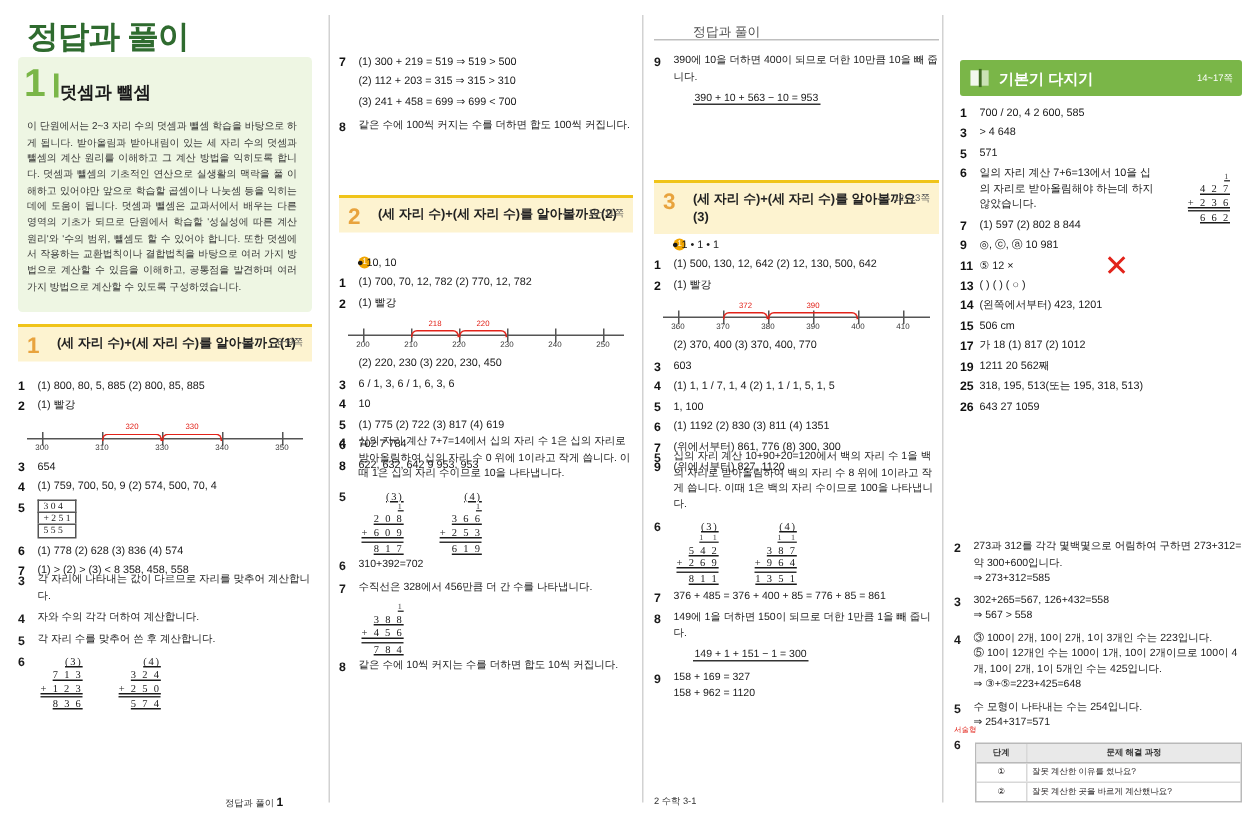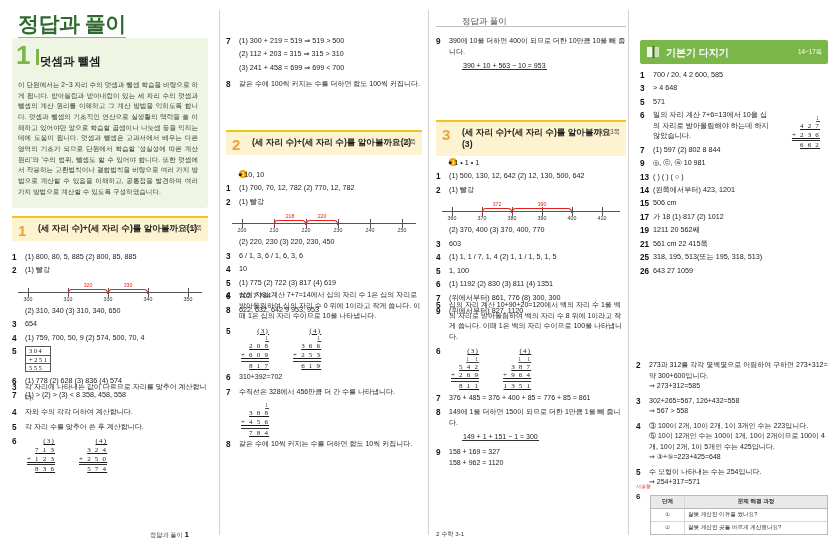--- a/index.html
+++ b/index.html
@@ -162,21 +162,20 @@
       <div class="lab" style="left:16px">300</div>
       <div class="lab" style="left:56px">310</div>
       <div class="lab" style="left:96px">330</div>
       <div class="lab" style="left:136px">340</div>
       <div class="lab" style="left:176px">350</div>
       <div class="arcline" style="left:56px; width:40px;"></div>
       <div class="arcline" style="left:96px; width:40px;"></div>
       <div class="arc" style="left:76px">320</div>
       <div class="arc" style="left:116px">330</div>
     </div>
-    <div class="item"><span class="n"></span><span>(2) 310, 340  (3) 310, 340, 650</span></div>
     <div class="item"><span class="n">3</span><span>654</span></div>
     <div class="item"><span class="n">4</span><span>(1) 759, 700, 50, 9   (2) 574, 500, 70, 4</span></div>
     <div class="item"><span class="n">5</span>
       <span class="stack"><div>3 0 4</div><div>+ 2 5 1</div><div>5 5 5</div></span>
     </div>
     <div class="item"><span class="n">6</span><span>(1) 778  (2) 628  (3) 836  (4) 574</span></div>
     <div class="item"><span class="n">7</span><span>(1) &gt;  (2) &gt;  (3) &lt;     8  358, 458, 558</span></div>
   </div>
 
   <div class="alist" style="left:12px; top:382px;">
@@ -395,26 +394,28 @@
     <div style="position:absolute; right:2px; top:44px;">
       <div class="vadd">
         <div class="r carry">1</div>
         <div class="r">4 2 7</div>
         <div class="r ul">+ 2 3 6</div>
         <div class="r">6 6 2</div>
       </div>
     </div>
     <div class="item"><span class="n">7</span><span>(1) 597  (2) 802      8  844</span></div>
     <div class="item"><span class="n">9</span><span>◎, ⓒ, ⓐ              10  981</span></div>
+    <div class="item"><span class="n">11</span><span>⑤                     12  ×</span>
+      <span class="xmark" style="left:96px; top:-4px">✕</span>
+    </div>
     <div class="item"><span class="n">13</span><span>(  ) (  ) ( ○ )</span></div>
     <div class="item"><span class="n">14</span><span>(왼쪽에서부터) 423, 1201</span></div>
     <div class="item"><span class="n">15</span><span>506 cm</span></div>
     <div class="item"><span class="n">17</span><span>가                     18  (1) 817  (2) 1012</span></div>
     <div class="item"><span class="n">19</span><span>1211                  20  562째</span></div>
-    <div class="item"><span class="n">21</span><span>561 cm                22  415쪽</span></div>
     <div class="item"><span class="n">25</span><span>318, 195, 513(또는 195, 318, 513)</span></div>
     <div class="item"><span class="n">26</span><span>643                   27  1059</span></div>
     <div class="item"><span class="n"></span><span></span></div>
     <div class="item"><span class="n"></span><span></span></div>
     <div class="item"><span class="n"></span><span></span></div>
     <div class="item"><span class="n"></span><span></span></div>
   </div>
 
   <div class="alist" style="left:636px; top:360px; width:195px;">
     <div class="para"><span class="n">2</span><span style="white-space:pre-line">273과 312를 각각 몇백몇으로 어림하여 구하면 273+312=약 300+600입니다.

